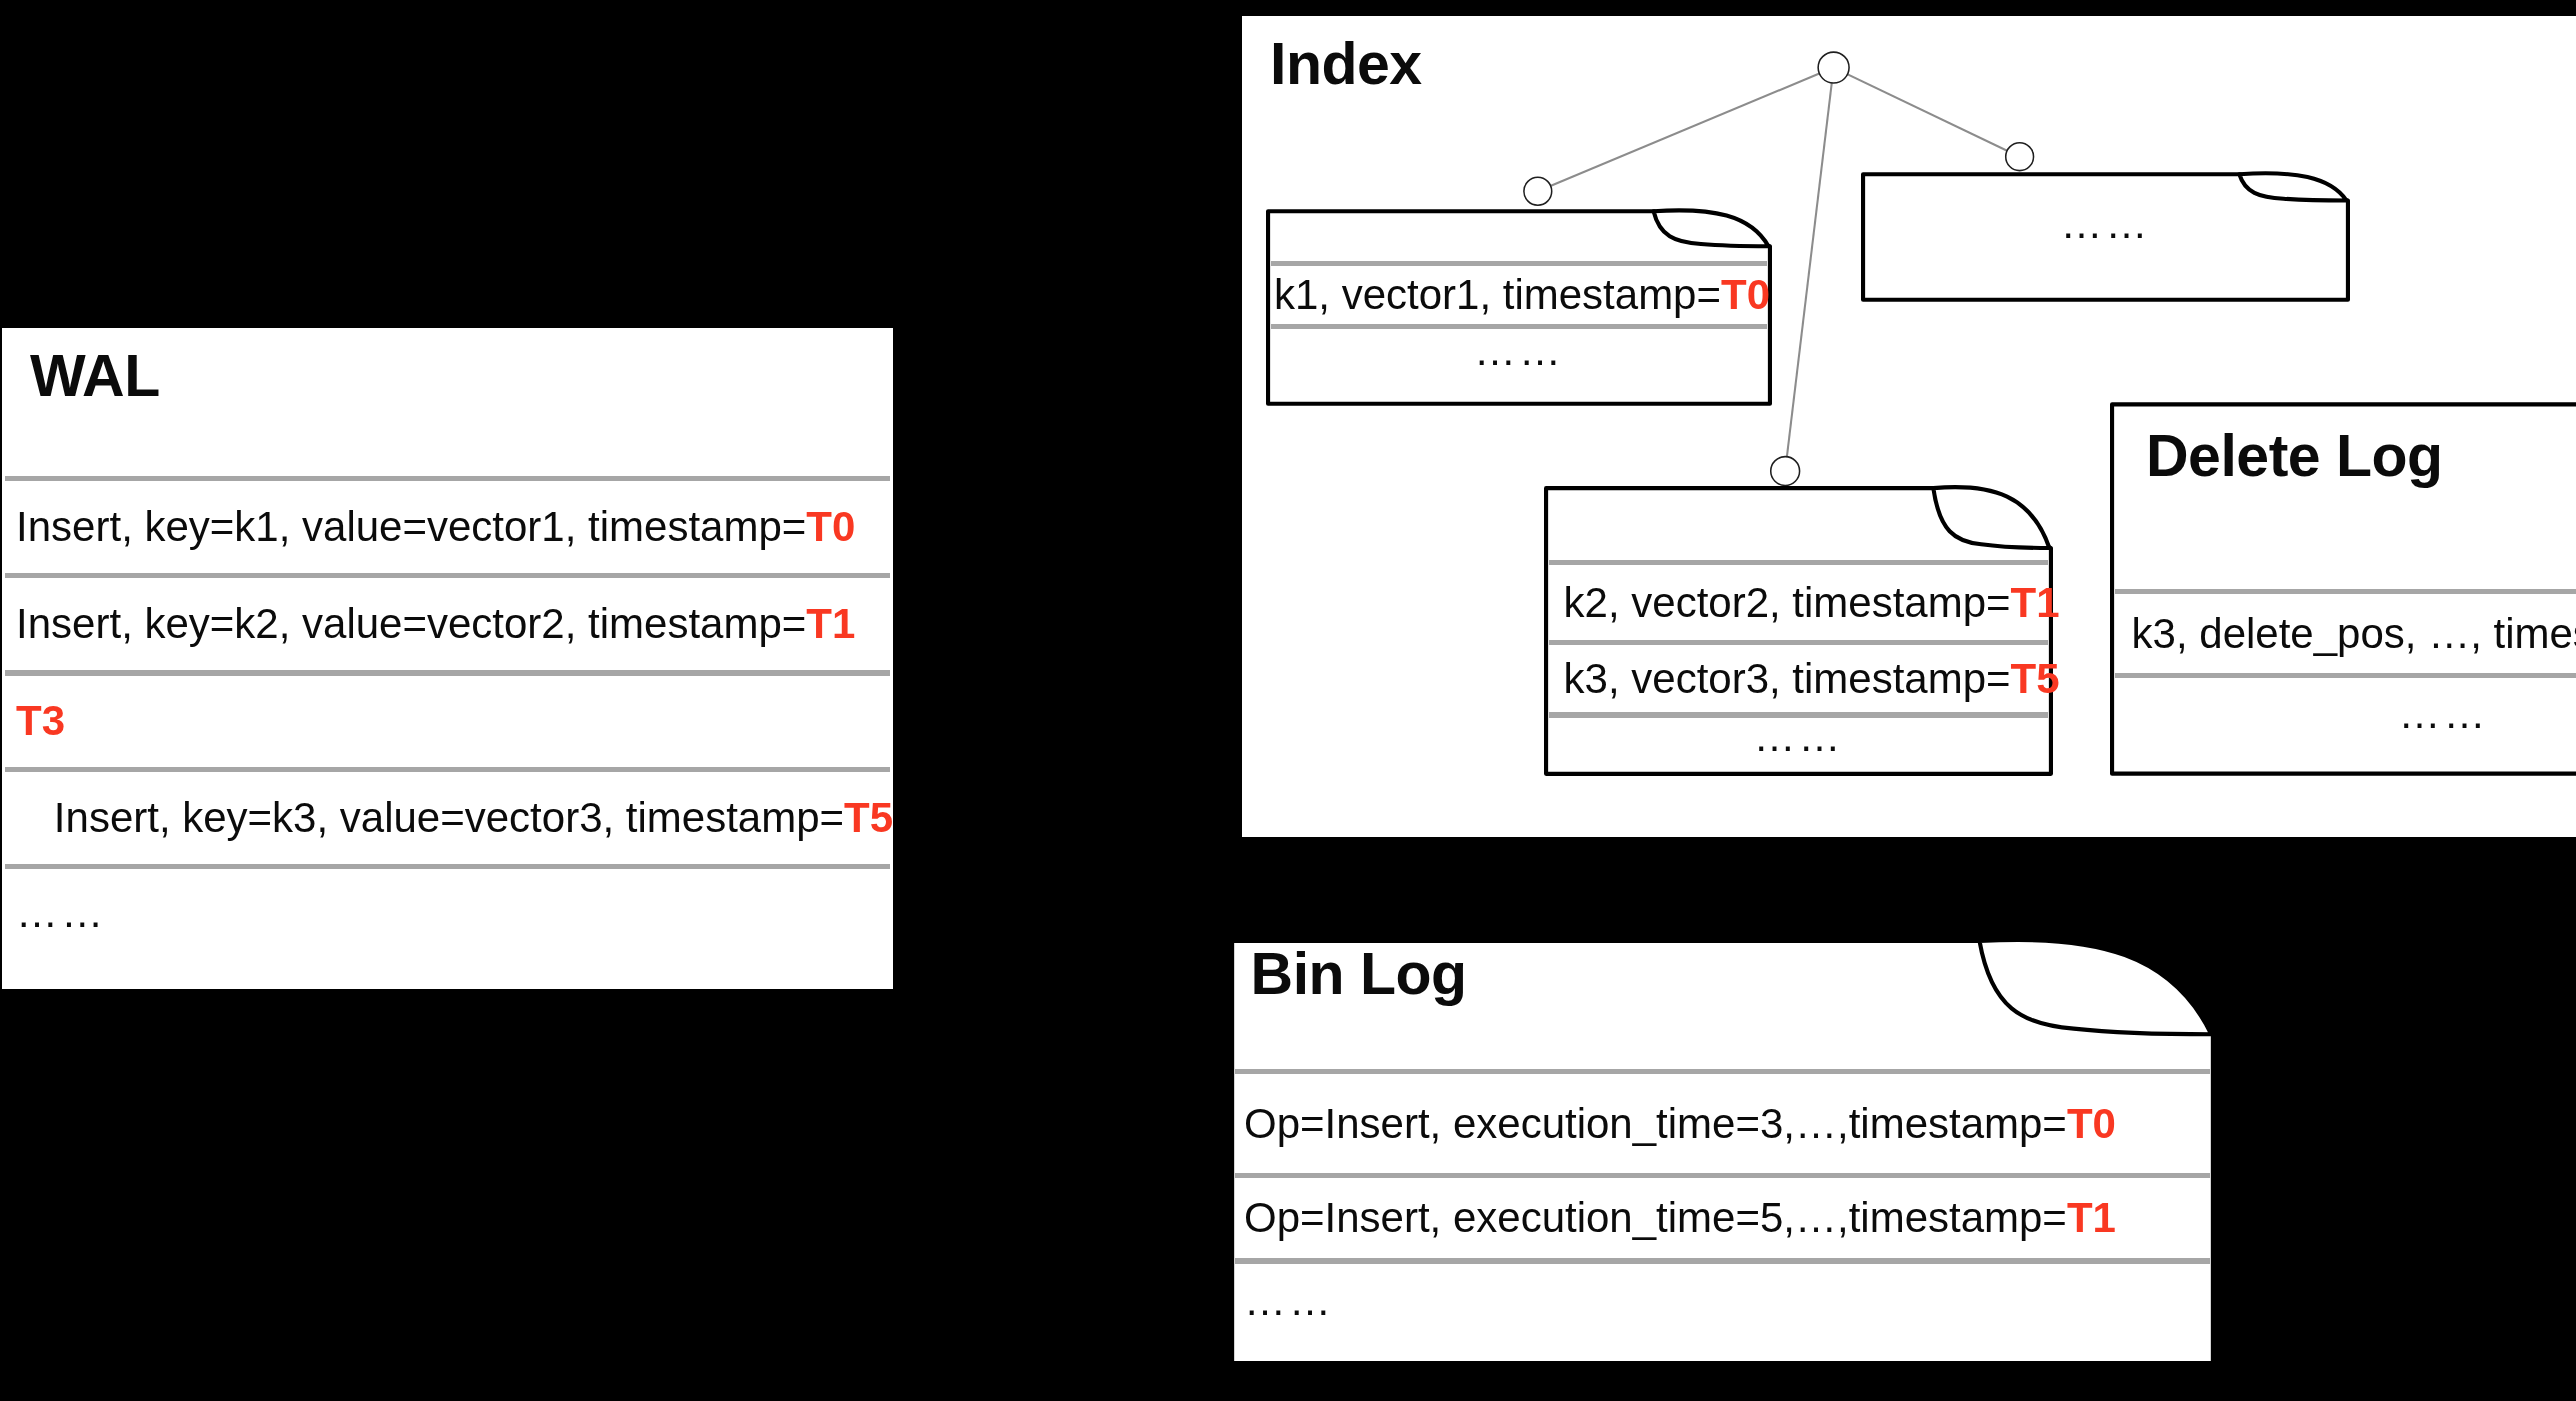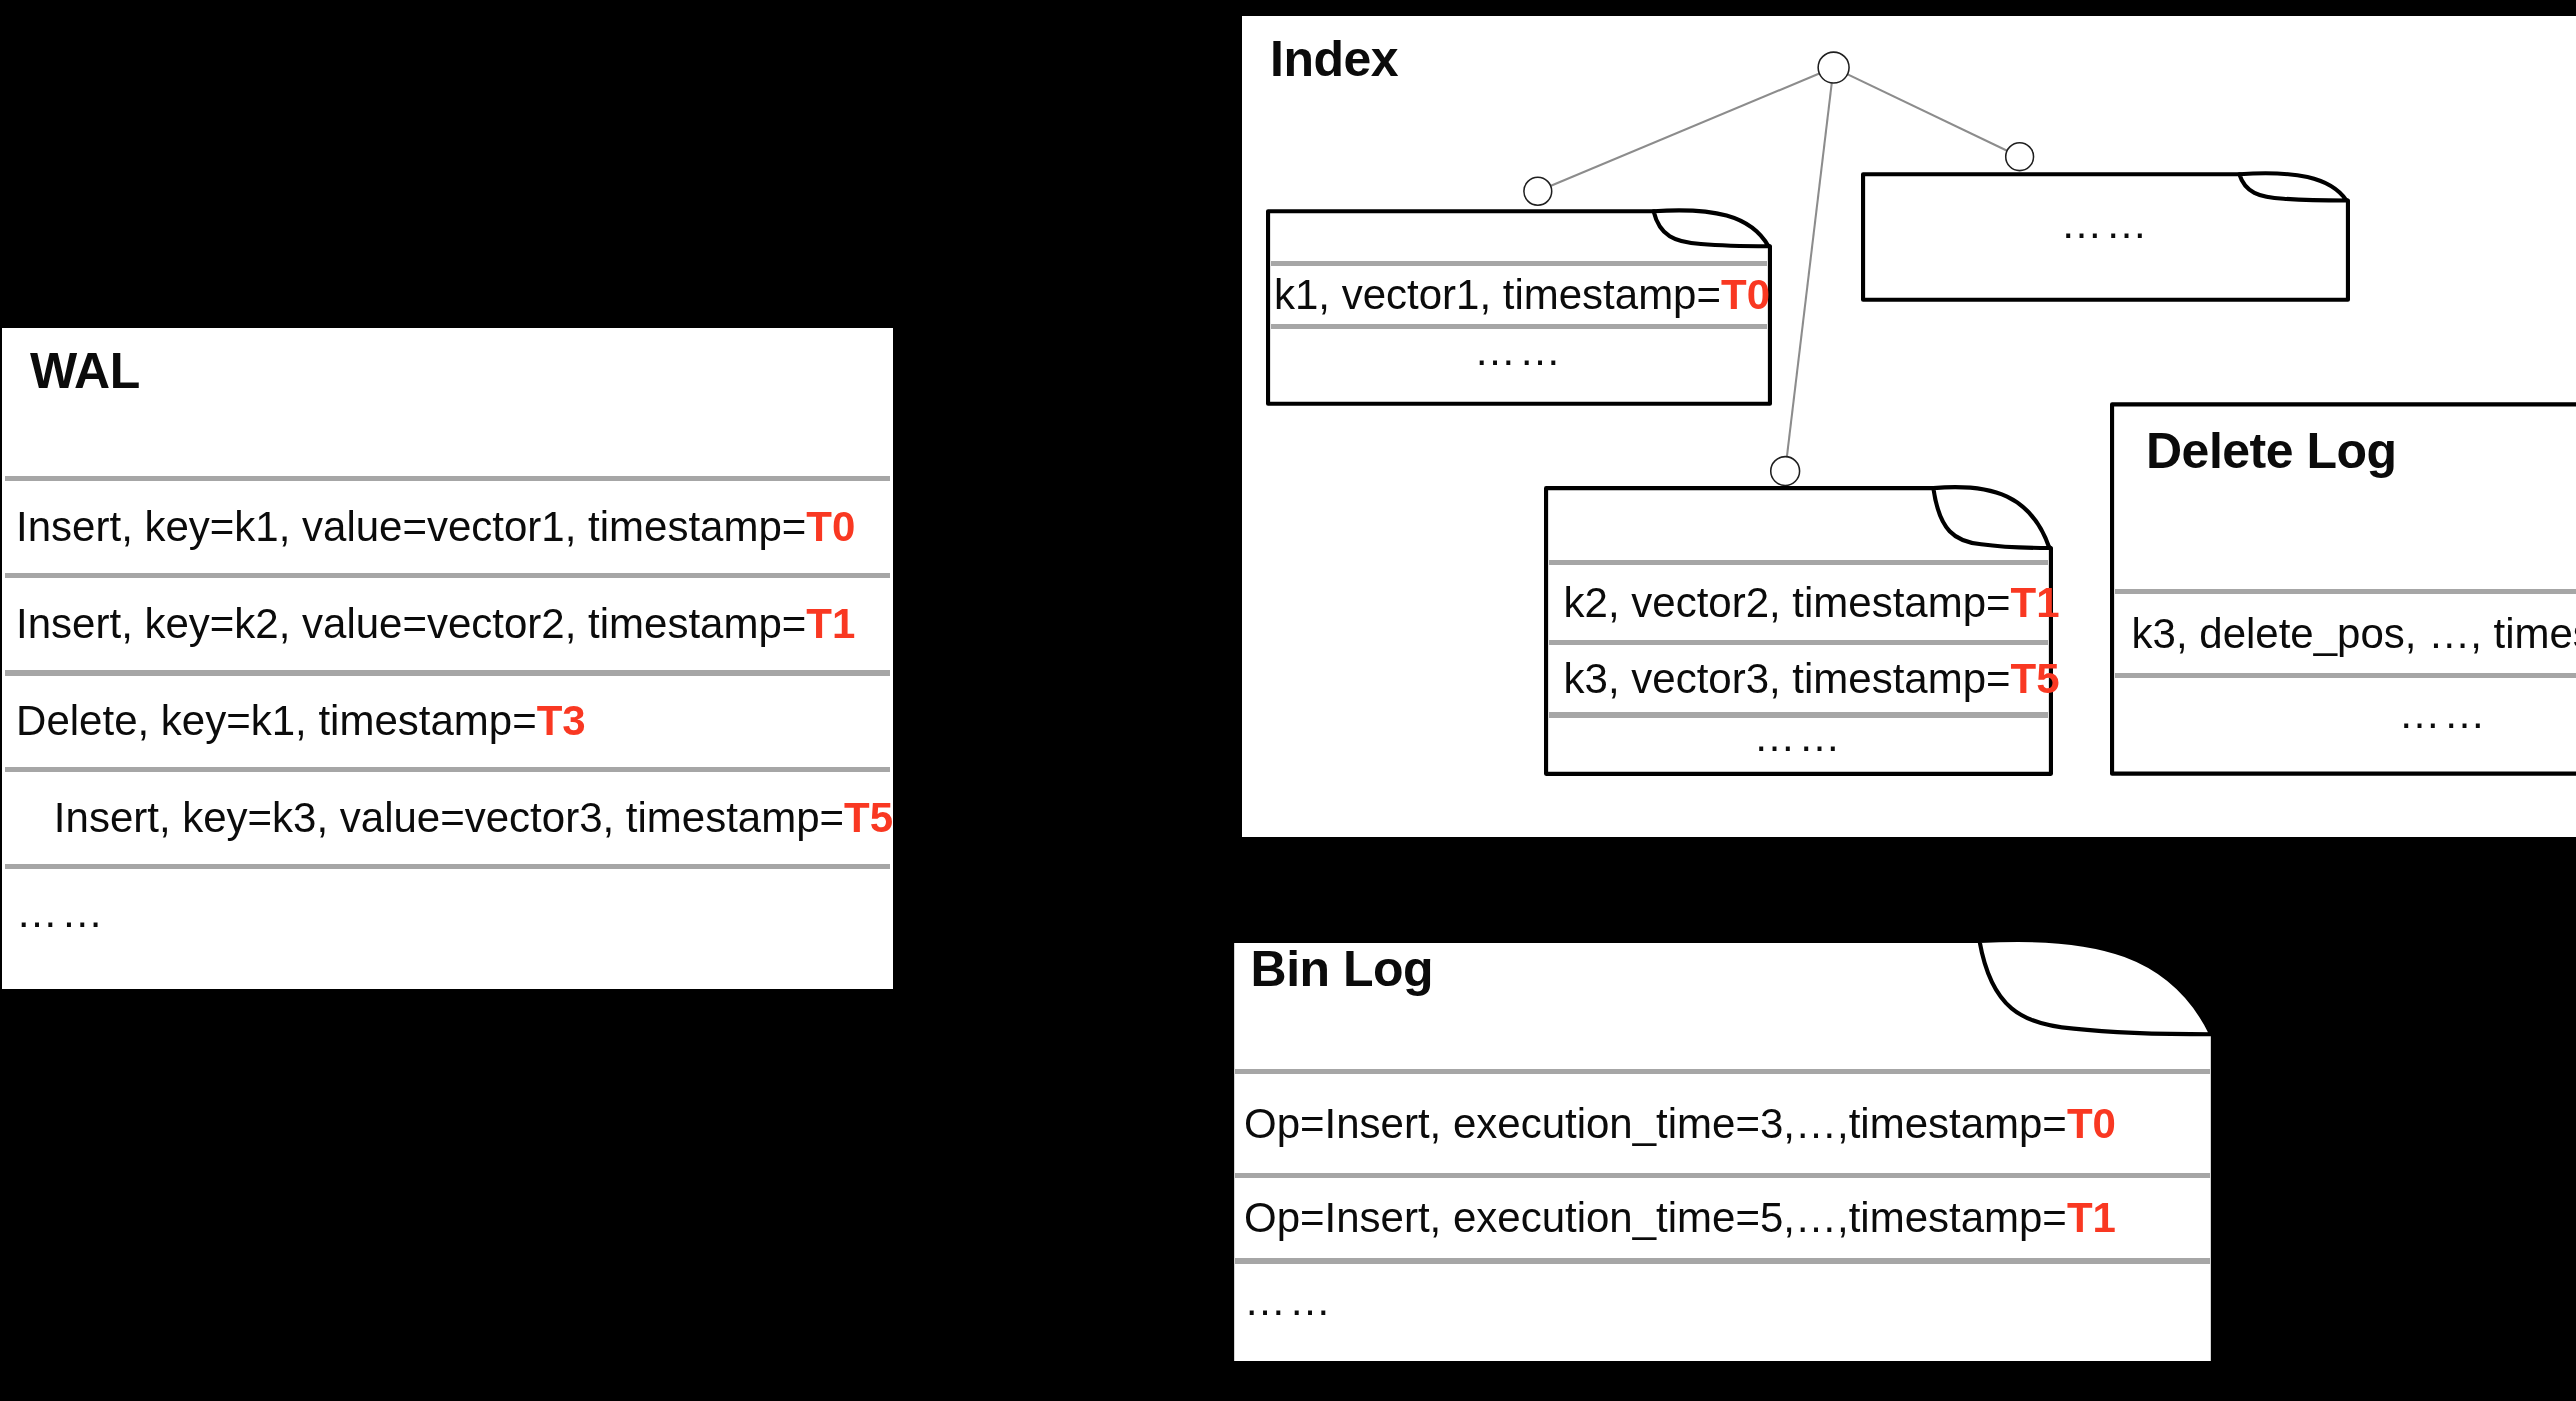--- a/index.html
+++ b/index.html
@@ -12,21 +12,21 @@
     font-family:"Liberation Sans","DejaVu Sans",sans-serif; color:var(--ink);
     overflow:hidden;
   }
   .whitebox{position:absolute; background:var(--box); box-sizing:border-box;}
   .cols{position:absolute; inset:0; display:flex; flex-direction:column; z-index:2;}
   .band{display:flex; align-items:center; box-sizing:border-box; flex:0 0 auto;}
   .band.row{font-size:42px; white-space:nowrap;}
   .band.center{justify-content:center;}
   .hr{height:5.2px; margin:0 3.1px; background:var(--div); flex:0 0 auto;}
   .doc .hr{margin:0 4.6px;}
-  h2{margin:0; font-size:50px; font-weight:700; letter-spacing:-0.5px; line-height:1.1;}
+  h2{margin:0; font-size:59px; font-weight:700; letter-spacing:-0.5px; line-height:1.1;}
   .band.title{align-items:flex-start;}
   .ts{font-weight:700; color:var(--accent);}
   .dots{display:inline-block; transform:translateY(-0.30em); letter-spacing:3.1px;}
   .pad-l{padding-left:14px;}
   .pad-l-sm{padding-left:19.6px;}
   .doc{position:absolute;}
   .doc > svg.outline{position:absolute; left:0; top:0; z-index:1; overflow:visible;}
   
   #wal{left:2.1px; top:328px; width:891px; height:661px;}
   #wal .title{height:148px; padding:15.5px 0 0 28px;text-align:right;}
@@ -69,21 +69,20 @@
         <span>Insert, key=k1, value=vector1, timestamp=</span>
           <span class="ts">T0</span>
       </div>
       <div class="hr"></div>
       <div class="band row r pad-l">
         <span>Insert, key=k2, value=vector2, timestamp=</span>
           <span class="ts">T1</span>
       </div>
       <div class="hr"></div>
       <div class="band row r3 pad-l">
-        <span>Delete, key=k1, timestamp=</span>
           <span class="ts">T3</span>
       </div>
       <div class="hr"></div>
       <div class="band row r4 pad-l">
         <span>Insert, key=k3, value=vector3, timestamp=</span>
           <span class="ts">T5</span>
       </div>
       <div class="hr"></div>
       <div class="band row dotband pad-l">
         <span class="dots">……</span>

